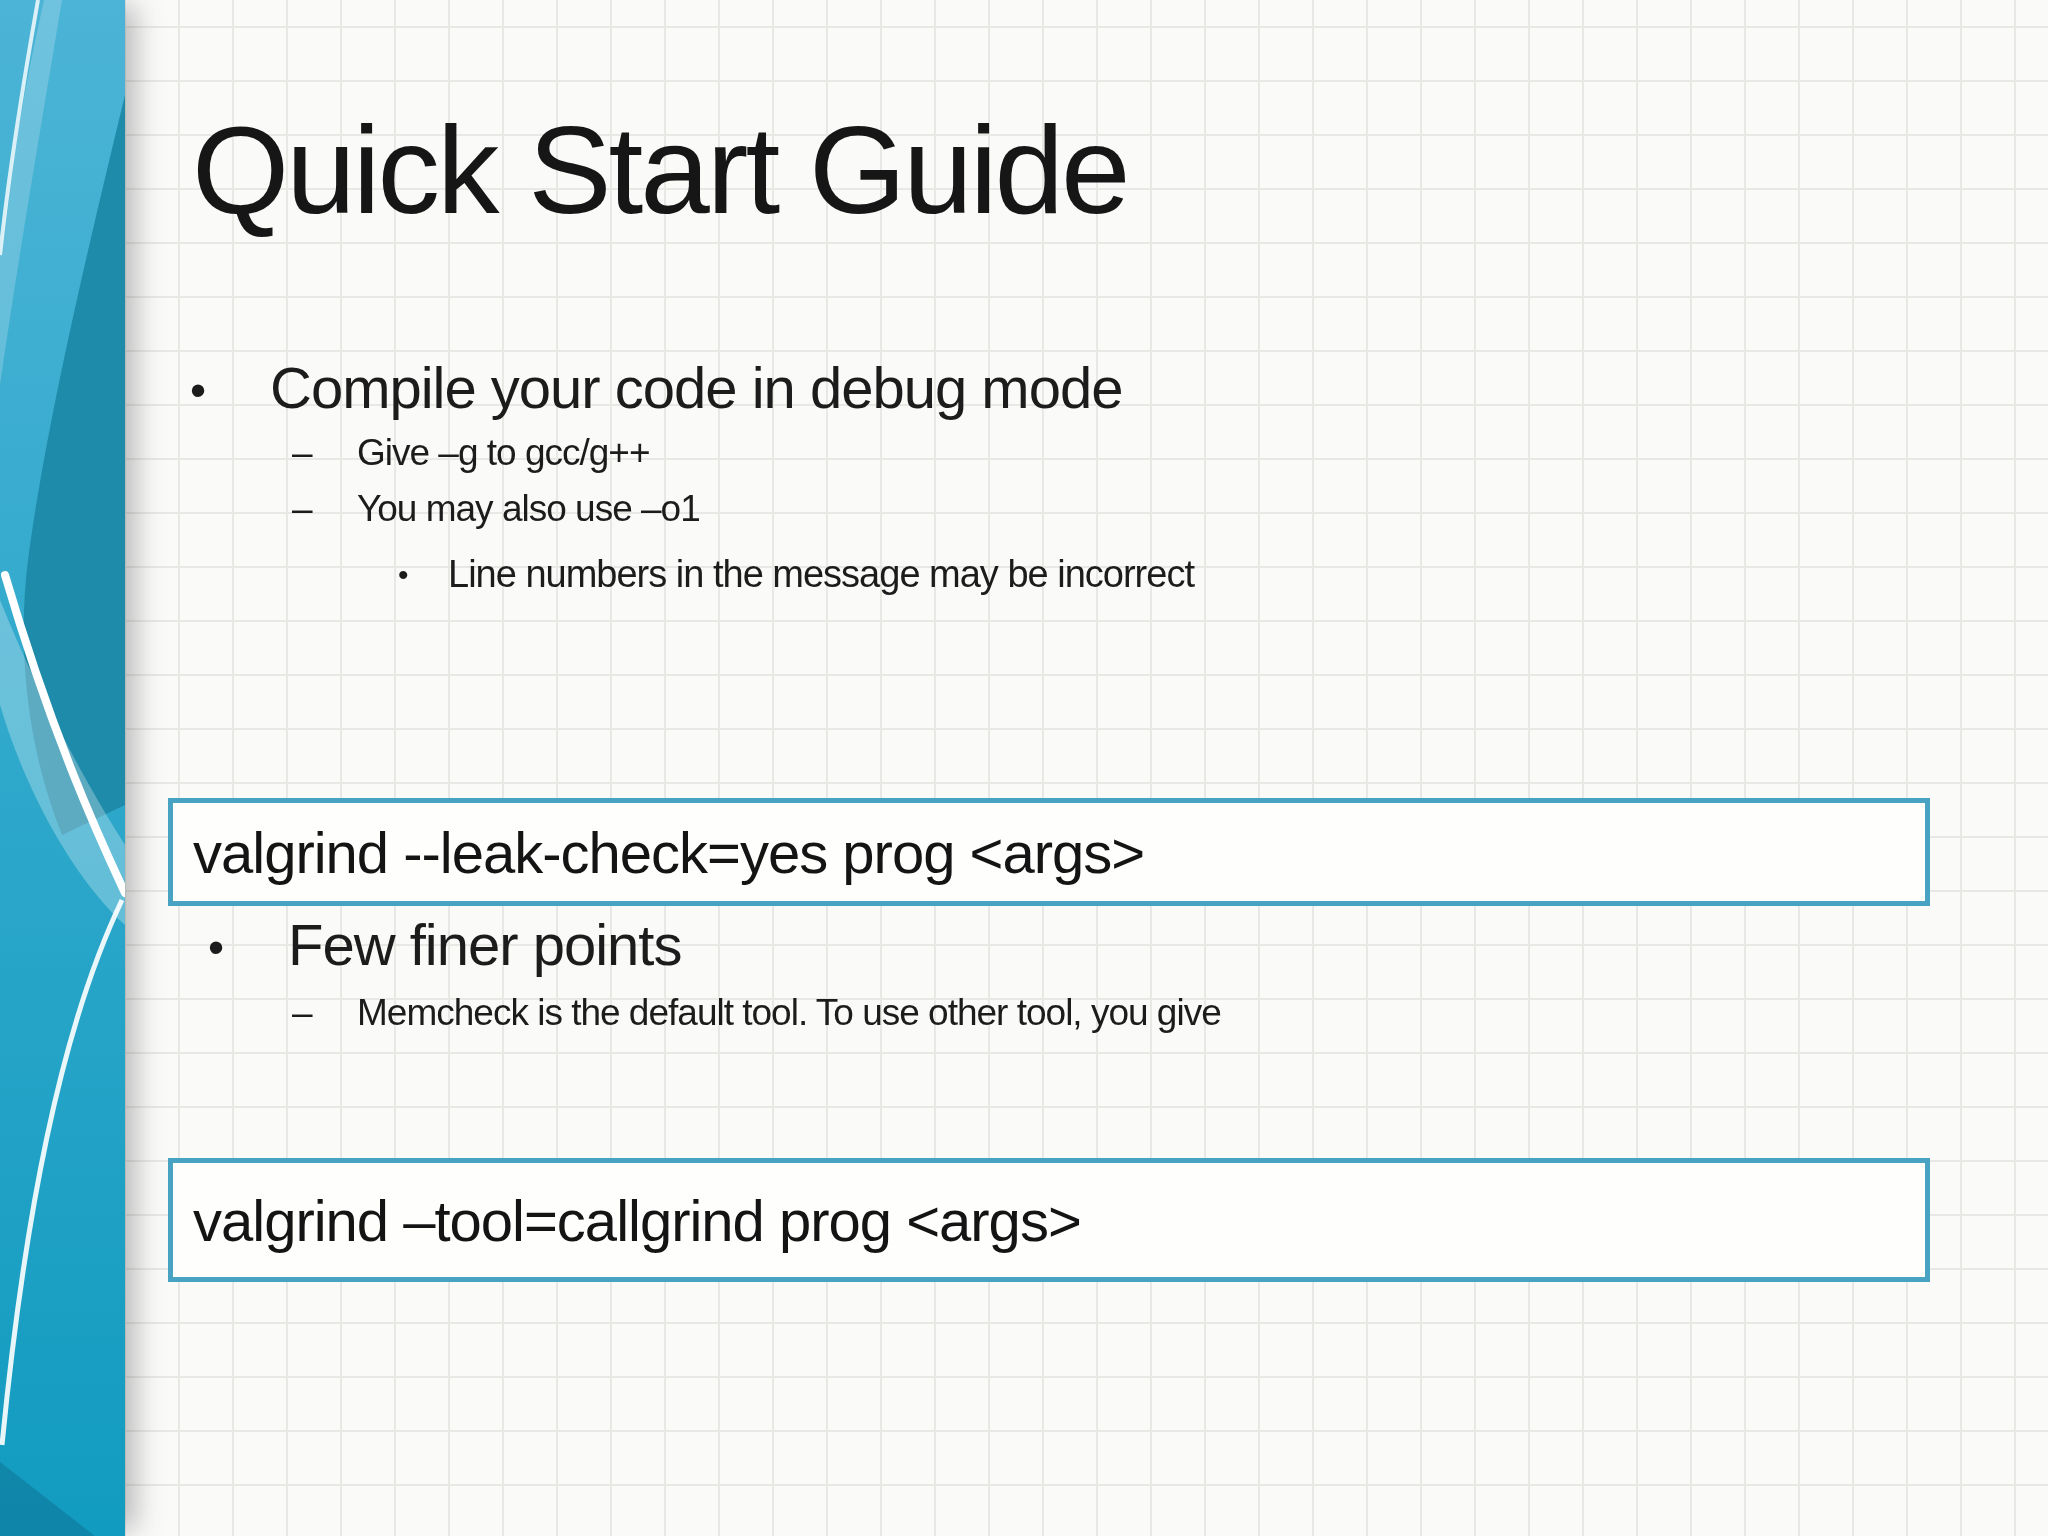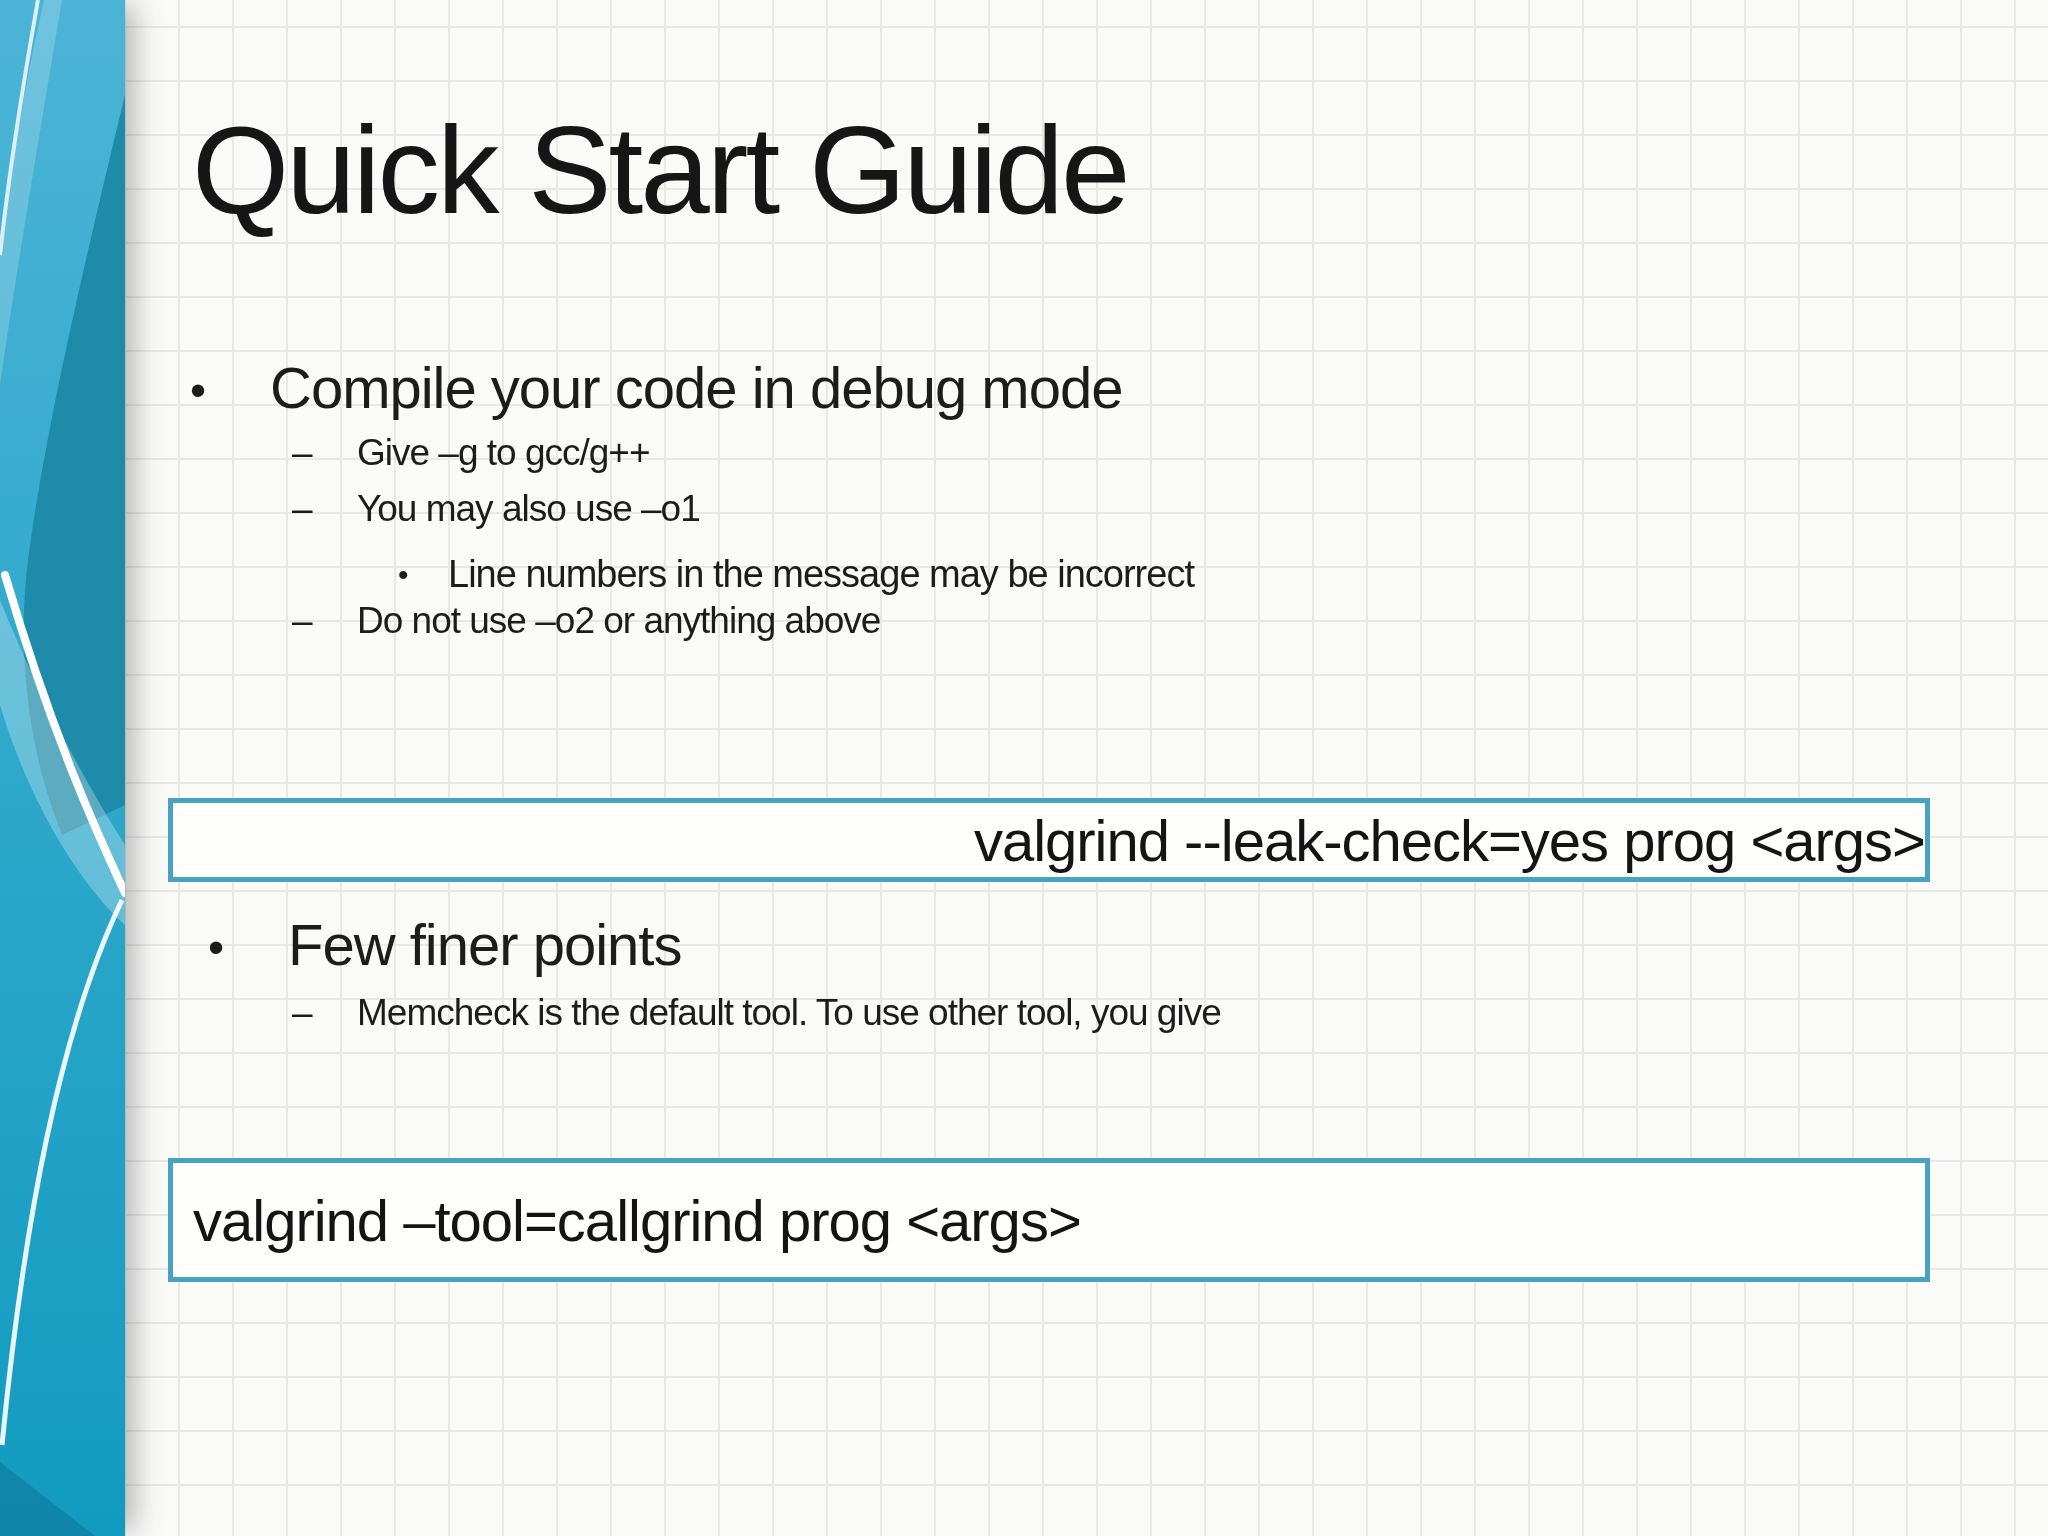--- a/index.html
+++ b/index.html
@@ -45,21 +45,21 @@
   .r8{left:292px;top:991px;}
   .codebox{
     position:absolute;left:168px;width:1762px;
     background:#fefefd;
     border:5px solid #47a3c1;
     box-sizing:border-box;
     display:flex;align-items:center;
     font-size:58px;letter-spacing:-1px;white-space:nowrap;
     padding-left:20px;color:#141414;
   }
-  .codebox.b1{top:798px;height:84px;justify-content:flex-end;}
+  .codebox.b1{top:798px;height:108px;}
   .codebox.b2{top:1158px;height:124px;}
 </style>
 </head>
 <body>
 
 <div class="slide">
 
   <div class="sidebar">
     <svg viewBox="0 0 125 1536" preserveAspectRatio="none">
       <defs>
@@ -91,23 +91,20 @@
   </div>
 
   <div class="row l2 r3">
     <span class="mk">–</span><span class="tx">You may also use –o1</span>
   </div>
 
   <div class="row l3 r4">
     <span class="mk">•</span><span class="tx">Line numbers in the message may be incorrect</span>
   </div>
 
-  <div class="row l2 r5">
-    <span class="mk">–</span><span class="tx">Do not use –o2 or anything above</span>
-  </div>
 
 
   <div class="codebox b1">
     <span>valgrind --leak-check=yes prog &lt;args&gt;</span>
   </div>
 
   <div class="row l1 r7">
     <span class="mk">•</span><span class="tx">Few finer points</span>
   </div>
 

